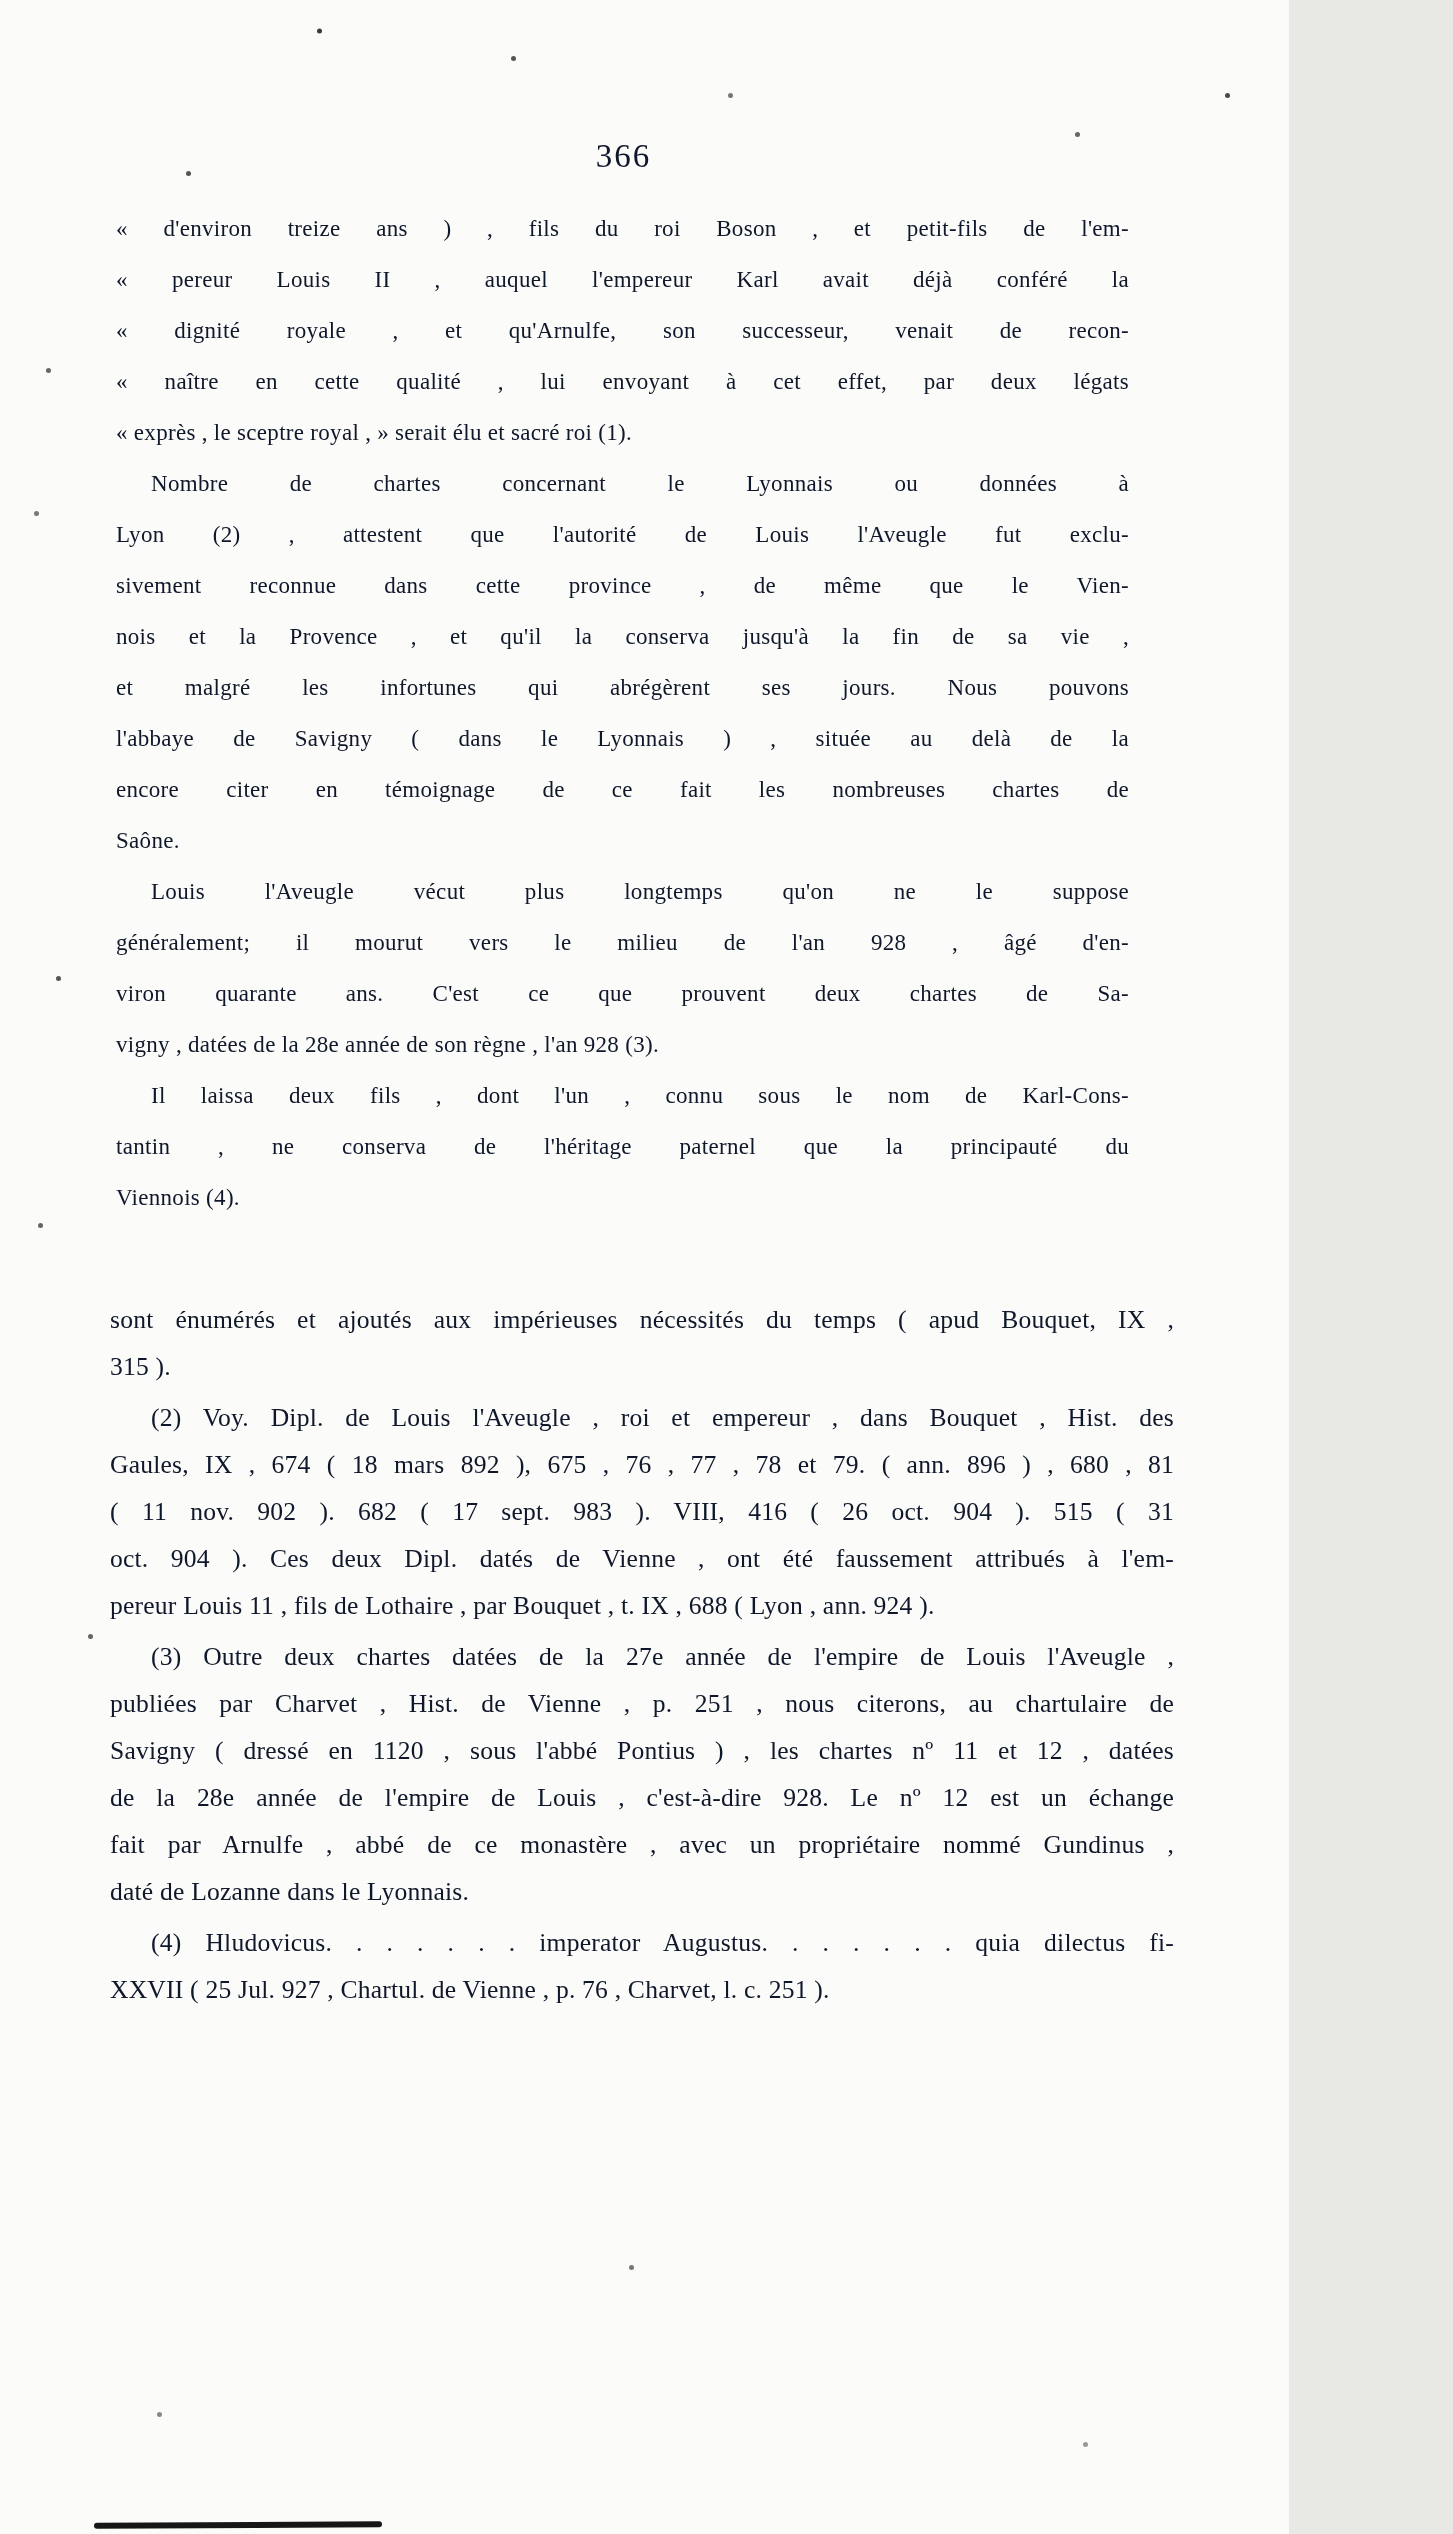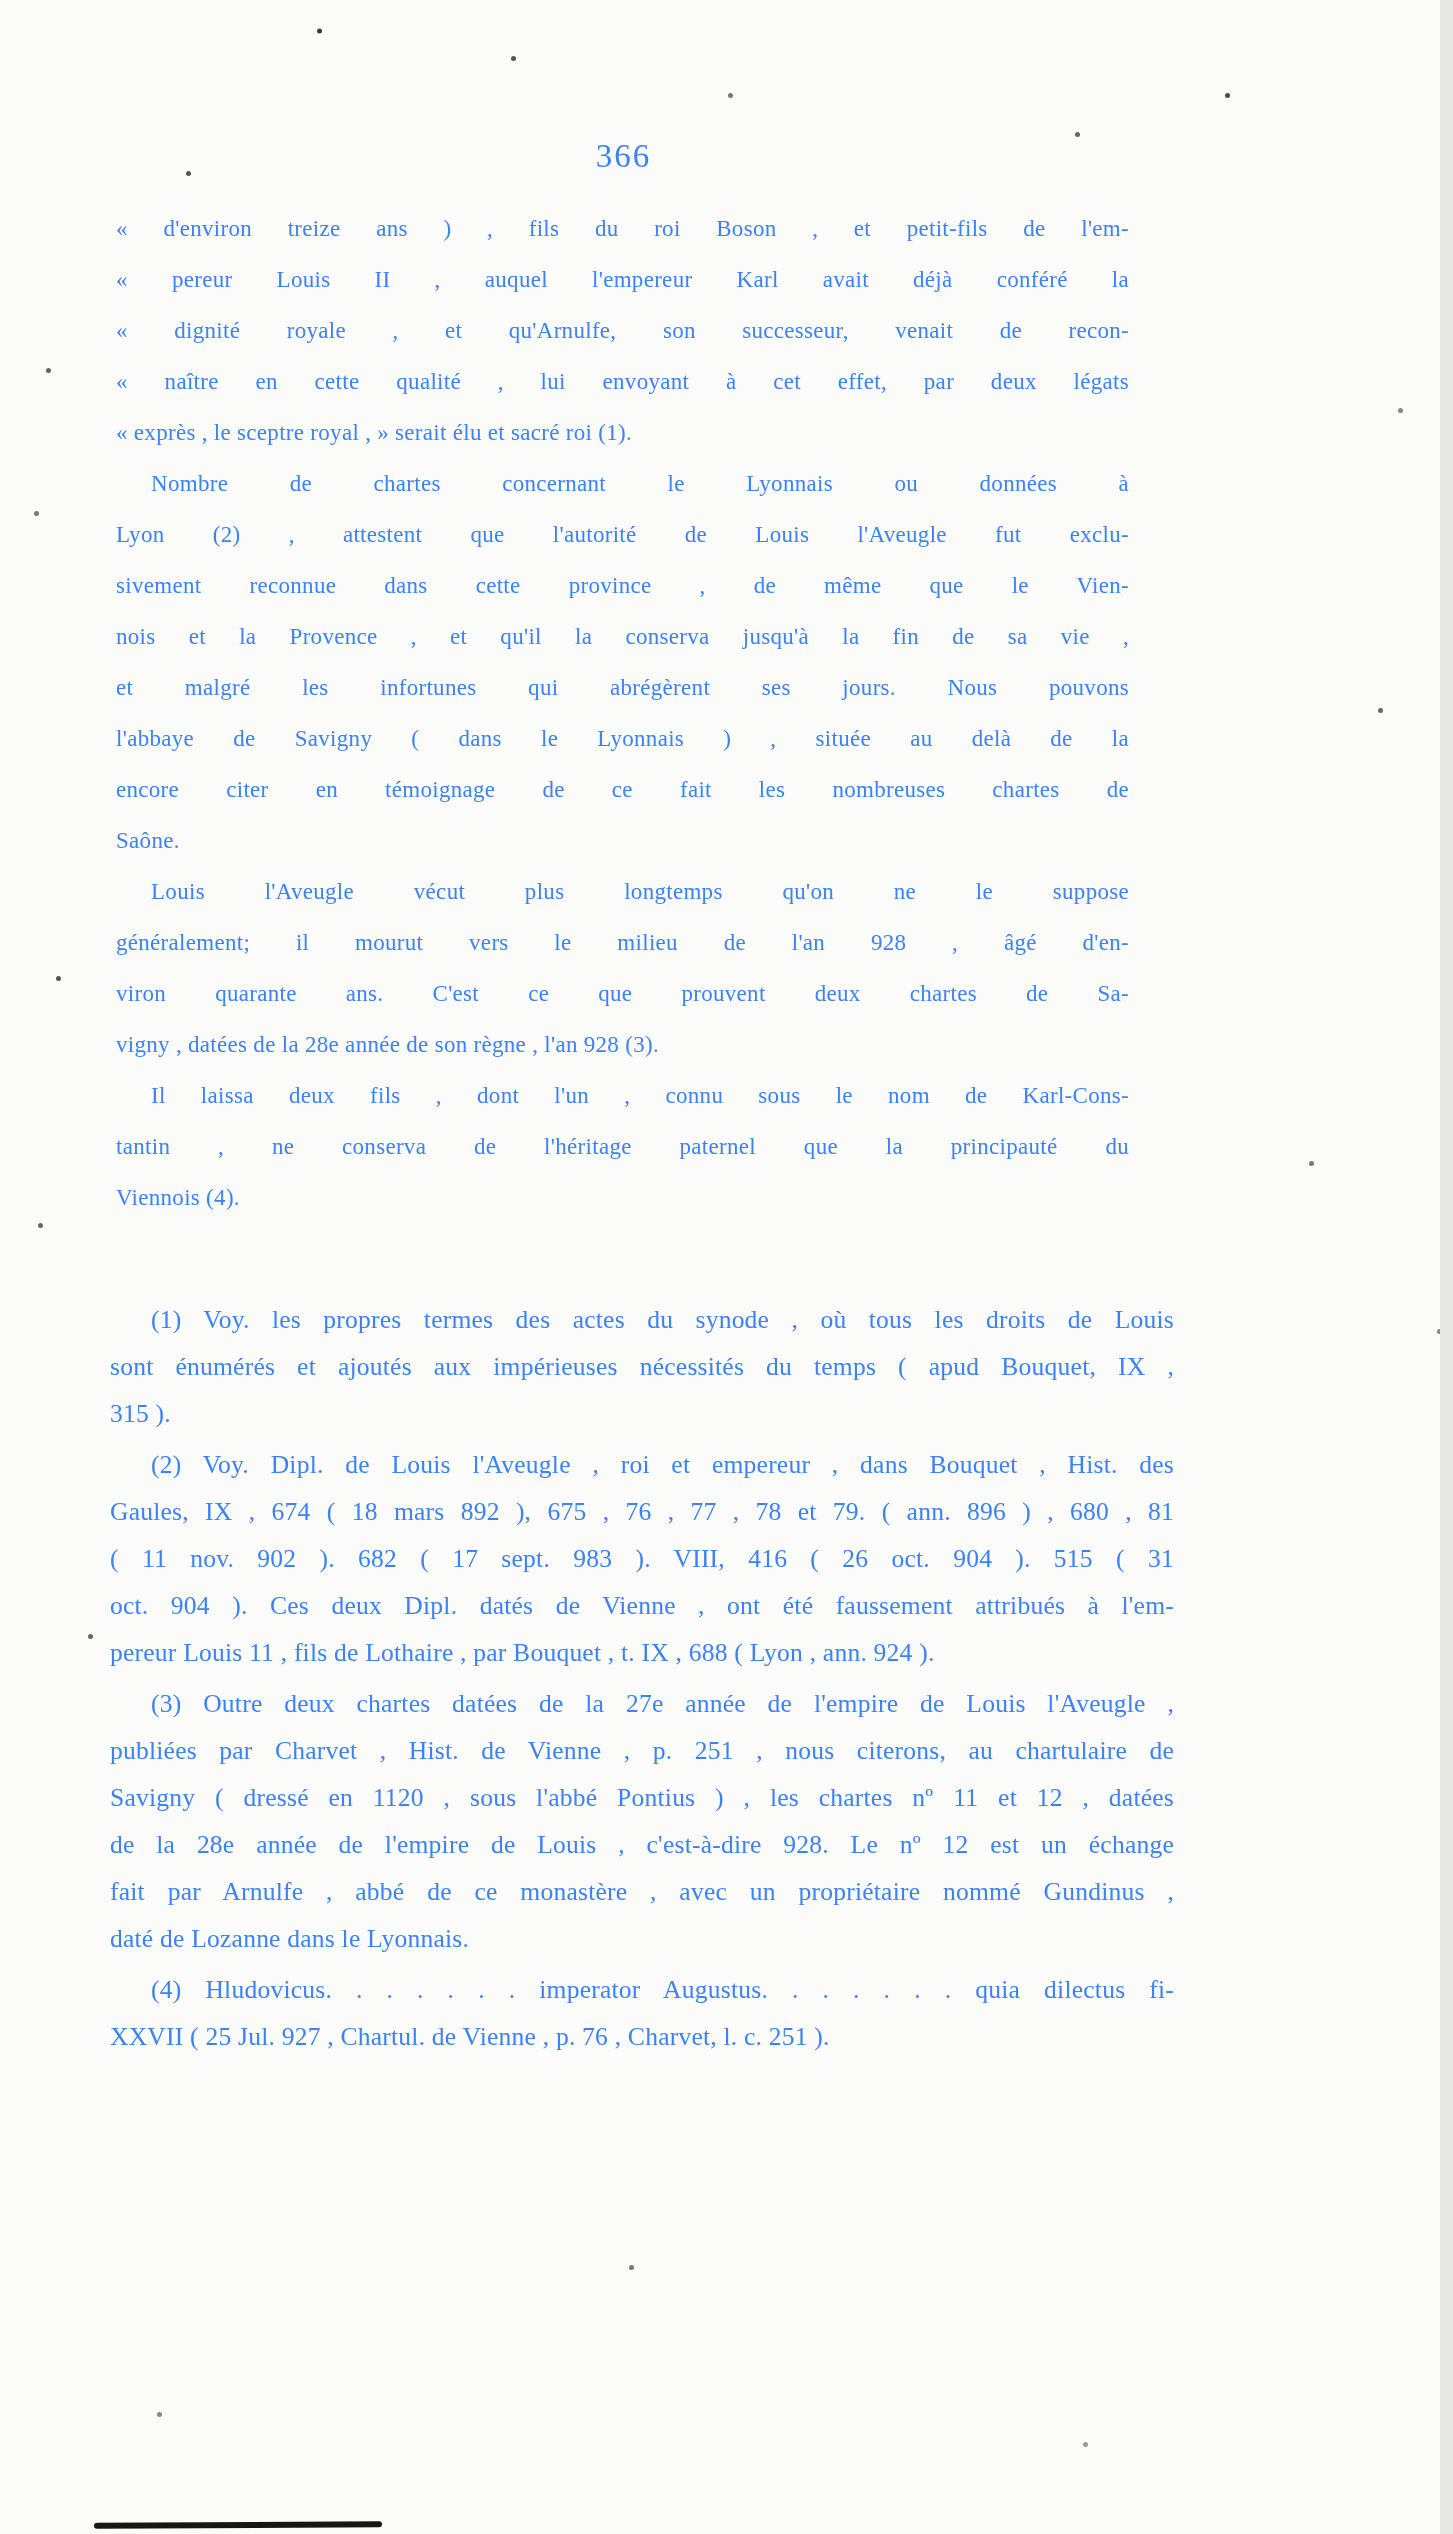--- a/index.html
+++ b/index.html
@@ -1,21 +1,21 @@
 <!DOCTYPE html>
 <html><head>
 <meta charset="utf-8">
 <style>
   html, body { margin: 0; padding: 0; background: #e8e8e4; }
   .page {
     position: relative;
-    width: 1440px;
+    width: 1289px;
     height: 2535px;
     background: #fbfbf9;
-    color: #3b82f6;
+    color: #0f172a;
     font-family: "Liberation Serif", "DejaVu Serif", serif;
     overflow: hidden;
   }
   .page-number {
     position: absolute;
     top: 138px;
     left: 116px;
     width: 1015px;
     text-align: center;
     font-size: 33px;
@@ -112,21 +112,20 @@
       <div class="bline last">Saône.</div>
       <div class="bline indent">Louis l'Aveugle vécut plus longtemps qu'on ne le suppose</div>
       <div class="bline">généralement; il mourut vers le milieu de l'an 928 , âgé d'en-</div>
       <div class="bline">viron quarante ans. C'est ce que prouvent deux chartes de Sa-</div>
       <div class="bline last">vigny , datées de la 28e année de son règne , l'an 928 (3).</div>
       <div class="bline indent">Il laissa deux fils , dont l'un , connu sous le nom de Karl-Cons-</div>
       <div class="bline">tantin , ne conserva de l'héritage paternel que la principauté du</div>
       <div class="bline last">Viennois (4).</div>
     </div>
   <div class="footnotes-block" id="footnote-lines">
-      <div class="fline indent">(1) Voy. les propres termes des actes du synode , où tous les droits de Louis</div>
       <div class="fline">sont énumérés et ajoutés aux impérieuses nécessités du temps ( apud Bouquet, IX ,</div>
       <div class="fline last">315 ).</div>
       <div class="fline indent gap">(2) Voy. Dipl. de Louis l'Aveugle , roi et empereur , dans Bouquet , Hist. des</div>
       <div class="fline">Gaules, IX , 674 ( 18 mars 892 ), 675 , 76 , 77 , 78 et 79. ( ann. 896 ) , 680 , 81</div>
       <div class="fline">( 11 nov. 902 ). 682 ( 17 sept. 983 ). VIII, 416 ( 26 oct. 904 ). 515 ( 31</div>
       <div class="fline">oct. 904 ). Ces deux Dipl. datés de Vienne , ont été faussement attribués à l'em-</div>
       <div class="fline last">pereur Louis 11 , fils de Lothaire , par Bouquet , t. IX , 688 ( Lyon , ann. 924 ).</div>
       <div class="fline indent gap">(3) Outre deux chartes datées de la 27e année de l'empire de Louis l'Aveugle ,</div>
       <div class="fline">publiées par Charvet , Hist. de Vienne , p. 251 , nous citerons, au chartulaire de</div>
       <div class="fline">Savigny ( dressé en 1120 , sous l'abbé Pontius ) , les chartes nº 11 et 12 , datées</div>

